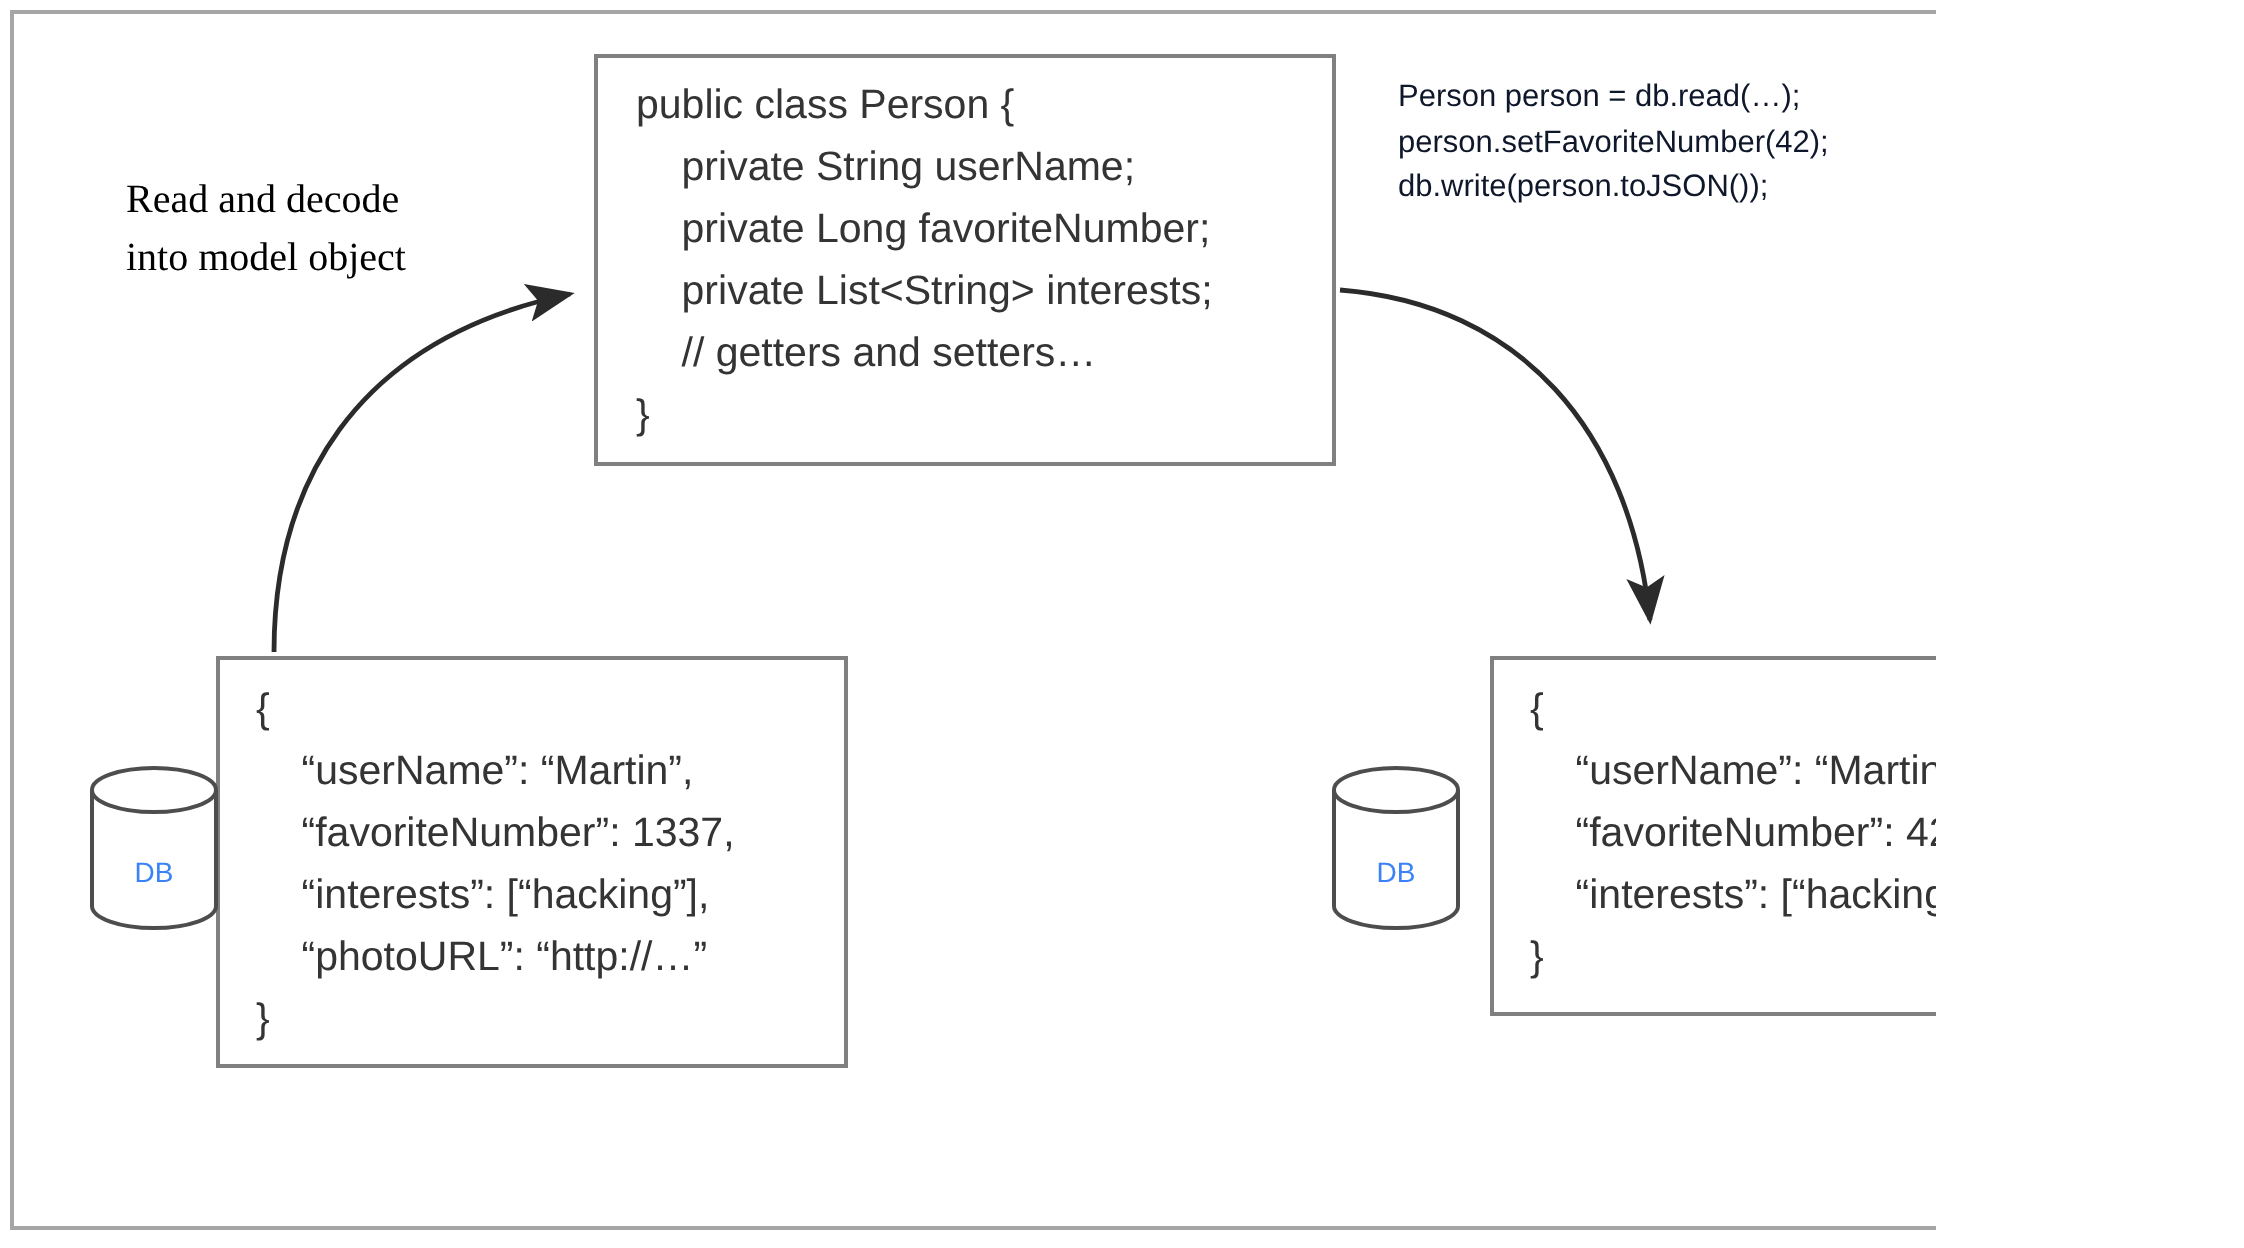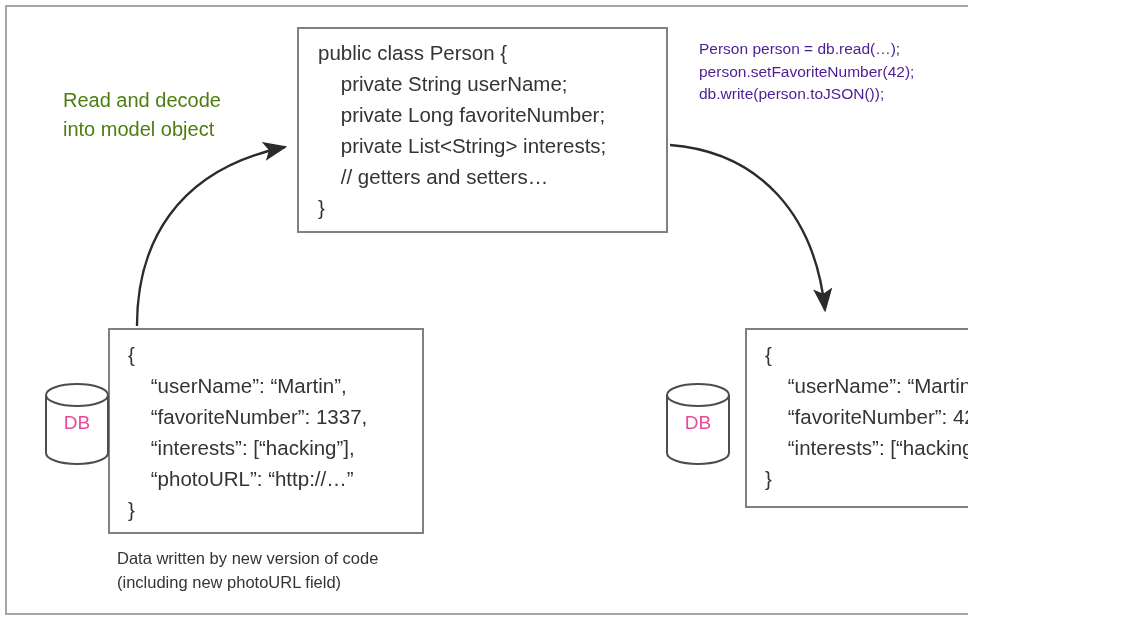--- a/index.html
+++ b/index.html
@@ -67,29 +67,30 @@
     top: 339px;
   }
   .json-right-lines {
     left: 765px;
     top: 339px;
   }
   .snippet {
     position: absolute;
     left: 699px;
     top: 38px;
-    color: #4c1d95;
+    color: #0f172a;
     font-size: 15.5px;
     line-height: 22.5px;
     white-space: pre;
   }
   .label {
     position: absolute;
-    color: #4d7c0f;
-    white-space: pre;
+    color: #000000;
+    white-space: pre;
+    font-family: Liberation Serif, serif;
   }
   .label-read {
     left: 63px;
     top: 86px;
     font-size: 20px;
     line-height: 29px;
   }
   .label-update {
     left: 834px;
     top: 201px;
@@ -117,23 +118,23 @@
   }
   .db-icon {
     position: absolute;
   }
   .db-left { left: 43px; top: 382px; }
   .db-right { left: 664px; top: 382px; }
   .db-label {
     position: absolute;
     width: 100%;
     text-align: center;
-    top: 30px;
-    font-size: 19px;
-    color: #ec4899;
+    top: 46px;
+    font-size: 14px;
+    color: #3b82f6;
     font-family: "Liberation Sans", sans-serif;
   }
   .arrows {
     position: absolute;
     left: 0;
     top: 0;
     width: 1122px;
     height: 624px;
     pointer-events: none;
   }
@@ -160,22 +161,20 @@
   <div class="label label-read">Read and decode
 into model object</div>
 
   <div class="box json-left-box"></div>
   <div class="code-lines json-left-lines">{
     “userName”: “Martin”,
     “favoriteNumber”: 1337,
     “interests”: [“hacking”],
     “photoURL”: “http://…”
 }</div>
-  <div class="caption caption-data-written">Data written by new version of code
-(including new photoURL field)</div>
 
   <div class="box json-right-box"></div>
   <div class="code-lines json-right-lines">{
     “userName”: “Martin”,
     “favoriteNumber”: 42,
     “interests”: [“hacking”]
 }</div>
 
   <div class="db-icon db-left">
     <svg width="68" height="84" viewBox="0 0 68 84" xmlns="http://www.w3.org/2000/svg">

